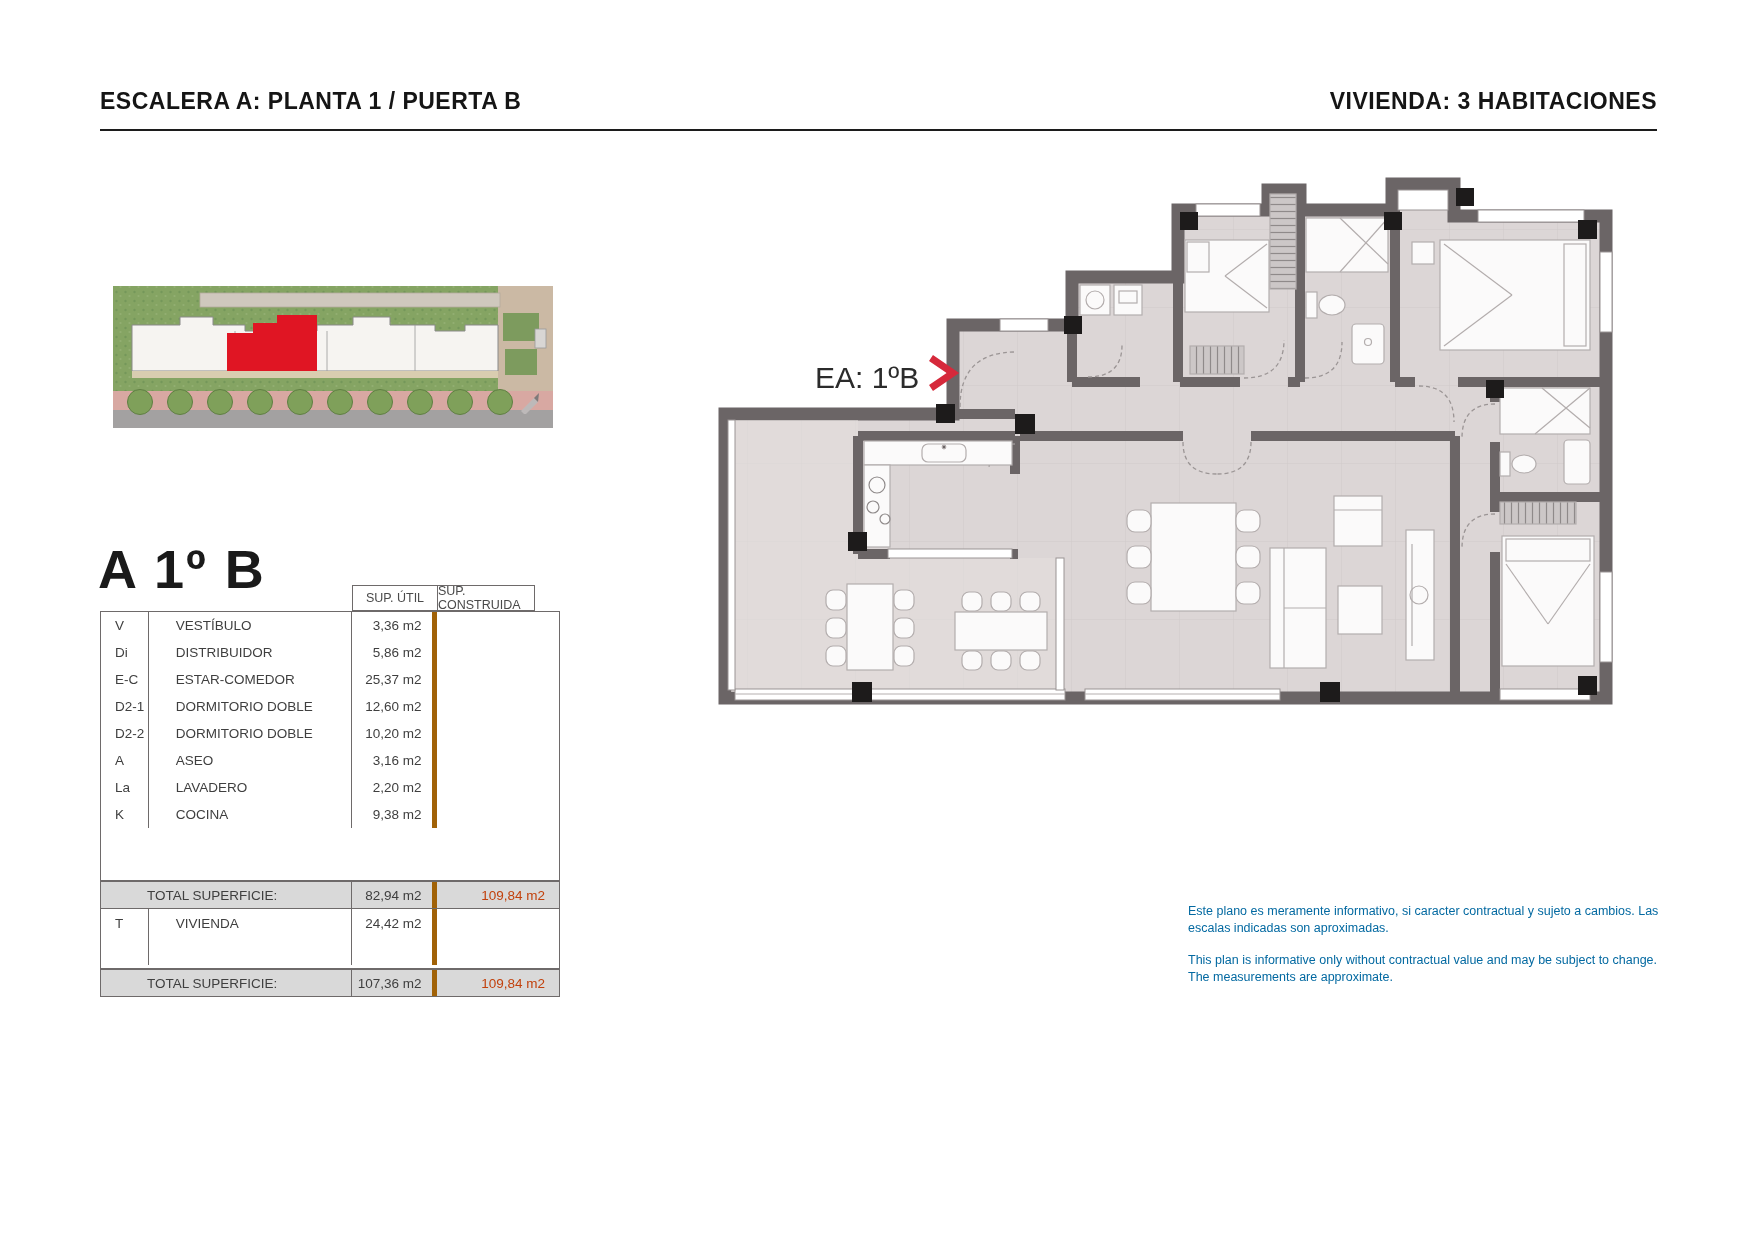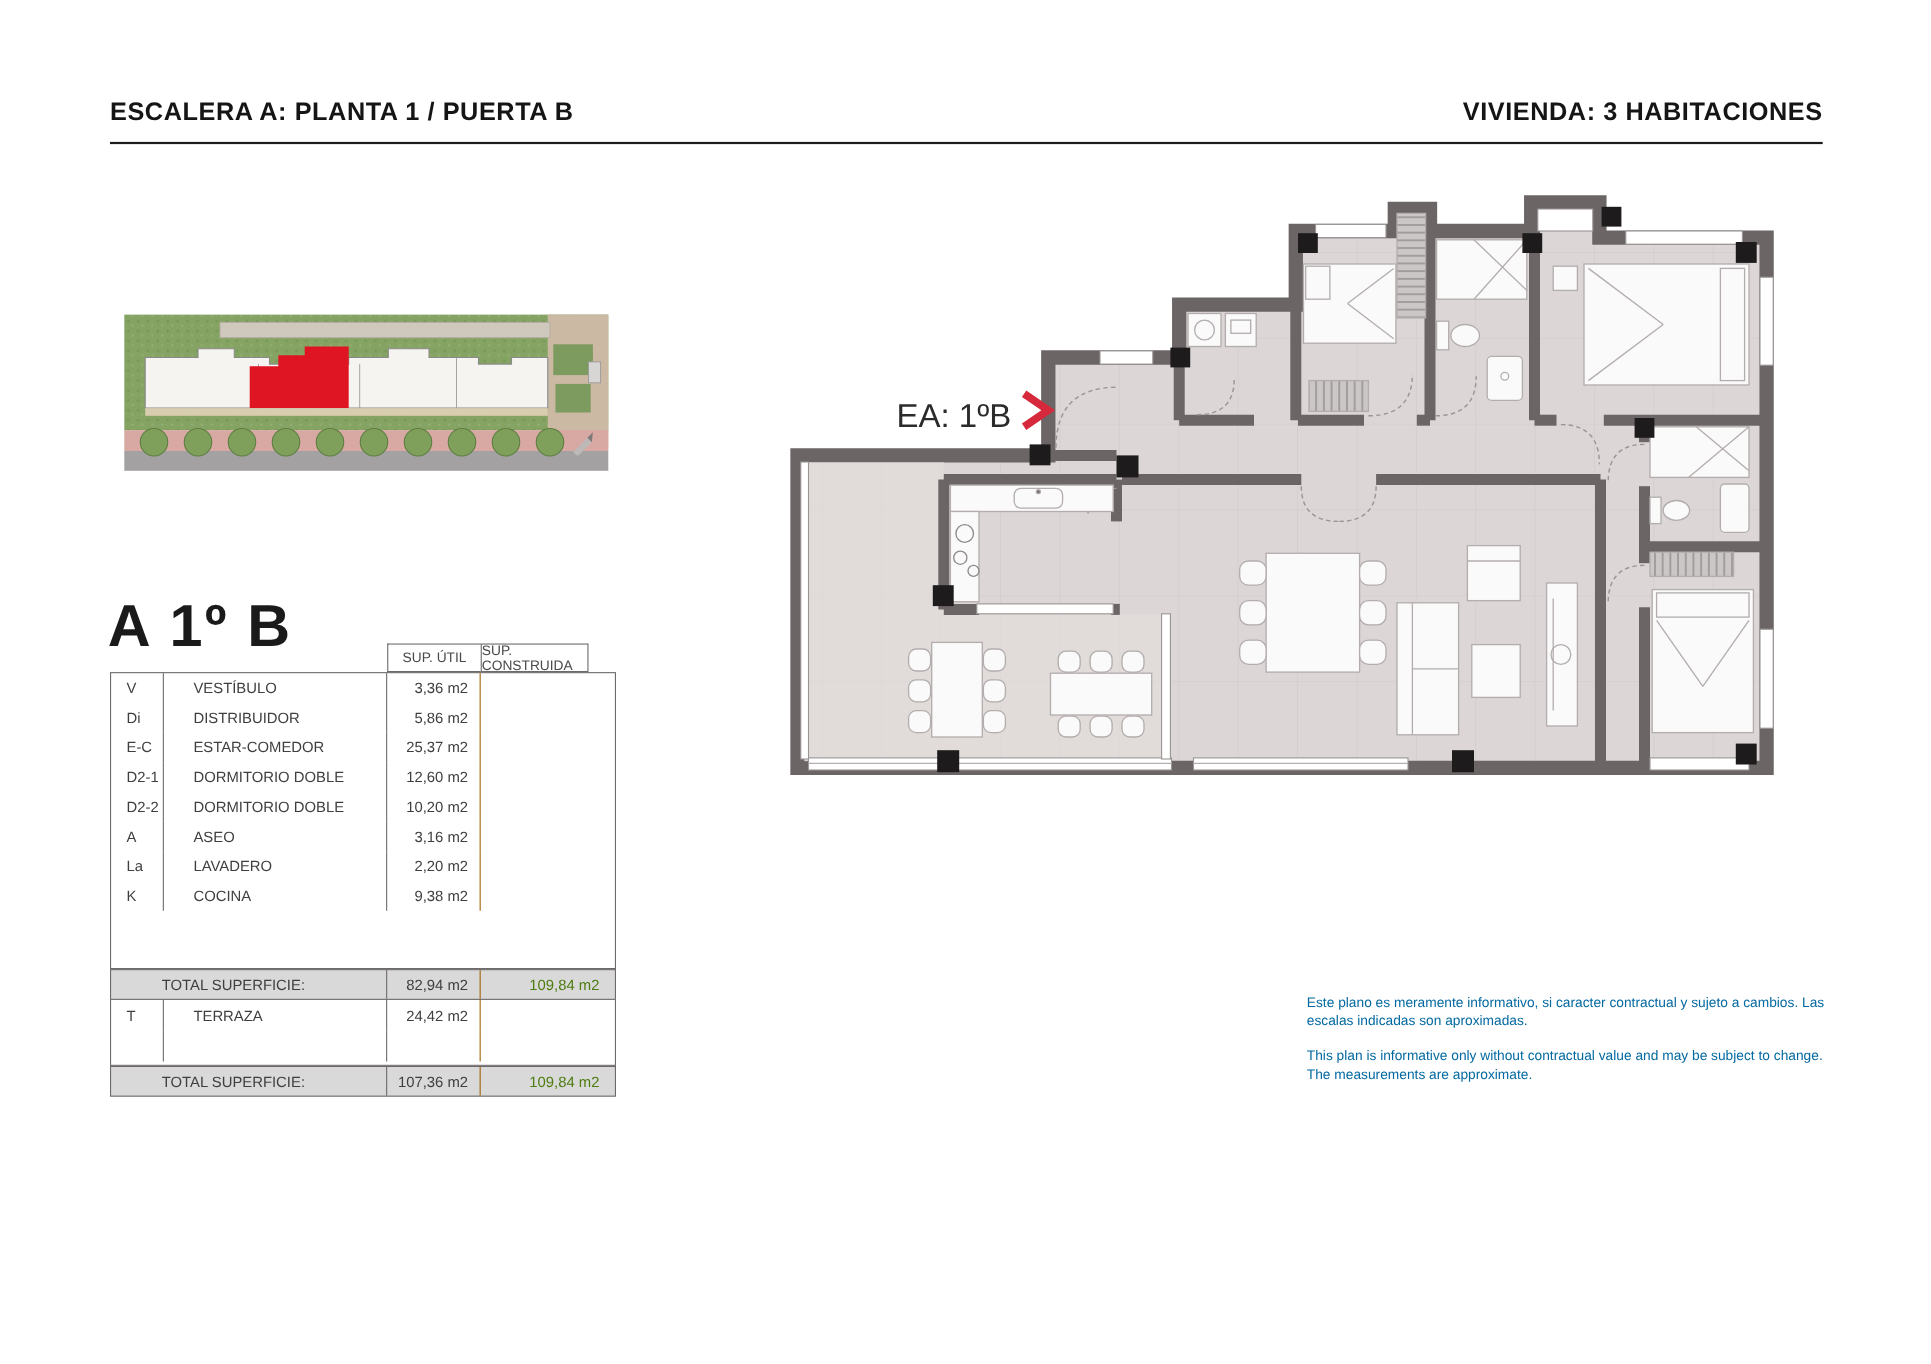--- a/index.html
+++ b/index.html
@@ -20,30 +20,30 @@
   .thead{position:absolute;left:252px;top:0;width:208px;height:26px;display:flex;}
   .thead .th{border:1px solid #6e6a6a;display:flex;align-items:center;justify-content:center;font-size:12.5px;color:#4a4a4a;box-sizing:border-box;}
   .th.u{width:85px;border-right:none;}
   .th.c{width:98px;}
   .sec{position:absolute;left:0;width:460px;box-sizing:border-box;border:1.2px solid #6e6a6a;}
   #tbody{top:26px;height:270px;}
   .r{display:flex;height:27px;align-items:center;}
   .cell{box-sizing:border-box;height:100%;display:flex;align-items:center;}
   .c-code{width:48px;padding-left:14px;border-right:1px solid #6e6a6a;}
   .c-name{width:204px;padding-left:27px;border-right:1px solid #6e6a6a;}
-  .c-util{width:85px;justify-content:flex-end;padding-right:10px;border-right:1px solid #a16207;}
+  .c-util{width:85px;justify-content:flex-end;padding-right:10px;border-right:5px solid #a16207;}
   .c-constr{width:123px;justify-content:flex-end;padding-right:14px;}
   #tbody .r{height:27px;}
   .trow{top:296px;height:28px;background:#d9d9d9;}
   .trow .r{height:100%;}
   .t-label{width:252px;padding-left:46px;border-right:1px solid #6e6a6a;}
   #terr{top:324px;height:60px;border-top:none;}
   #terr .r{height:28px;align-items:center;}
   .trow2{top:384px;height:28px;background:#d9d9d9;}
-  .faded{color:#4d7c0f;}
+  .faded{color:#c2410c;}
   
   #plan{position:absolute;left:640px;top:152px;width:980px;height:560px;}
   
   .disc{position:absolute;left:1188px;width:475px;font-size:12.5px;line-height:1.38;color:#0369a1;margin:0;}
   #disc-es{top:903px;}
   #disc-en{top:952px;}
 </style>
 </head>
 <body>
 
@@ -158,21 +158,21 @@
     <div class="sec trow">
       <div class="r">
         <span class="cell t-label">TOTAL SUPERFICIE:</span>
         <span class="cell c-util">82,94 m2</span>
         <span class="cell c-constr faded">109,84 m2</span>
       </div>
     </div>
     <div class="sec" id="terr">
       <div class="r">
         <span class="cell c-code">T</span>
-        <span class="cell c-name">TERRAZA</span>
+        <span class="cell c-name">VIVIENDA</span>
         <span class="cell c-util">24,42 m2</span>
         <span class="cell c-constr"></span>
       </div>
       <div class="r">
           <span class="cell c-code"></span>
           <span class="cell c-name"></span>
           <span class="cell c-util"></span>
           <span class="cell c-constr"></span>
         </div>
     </div>

